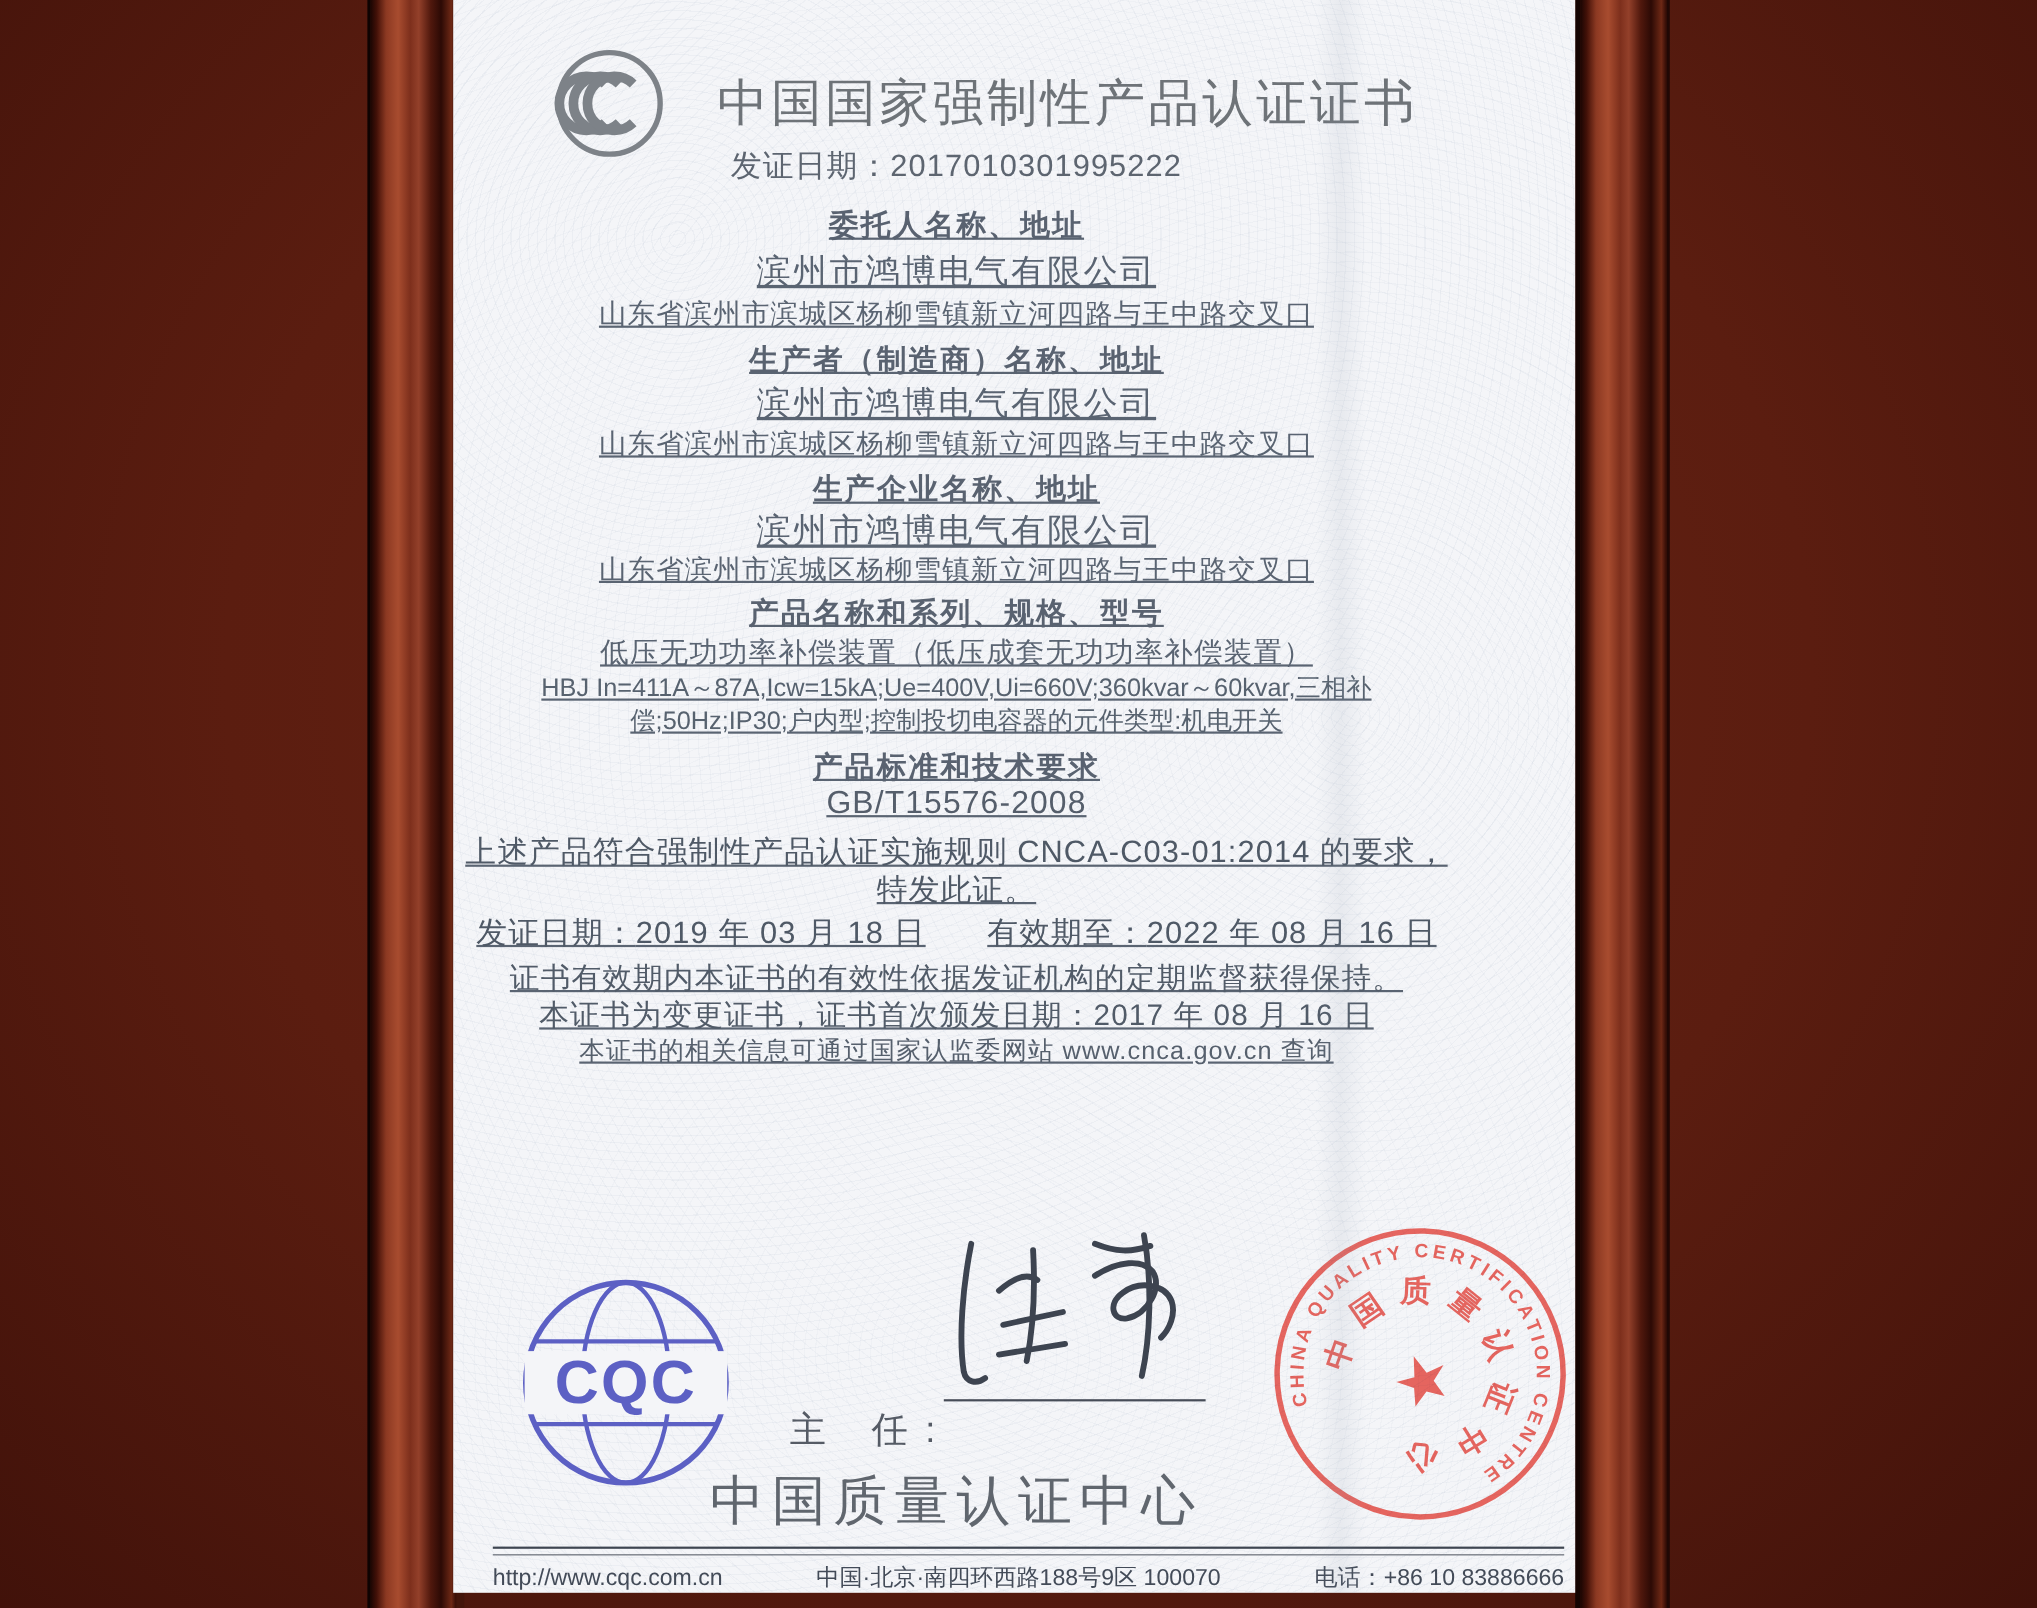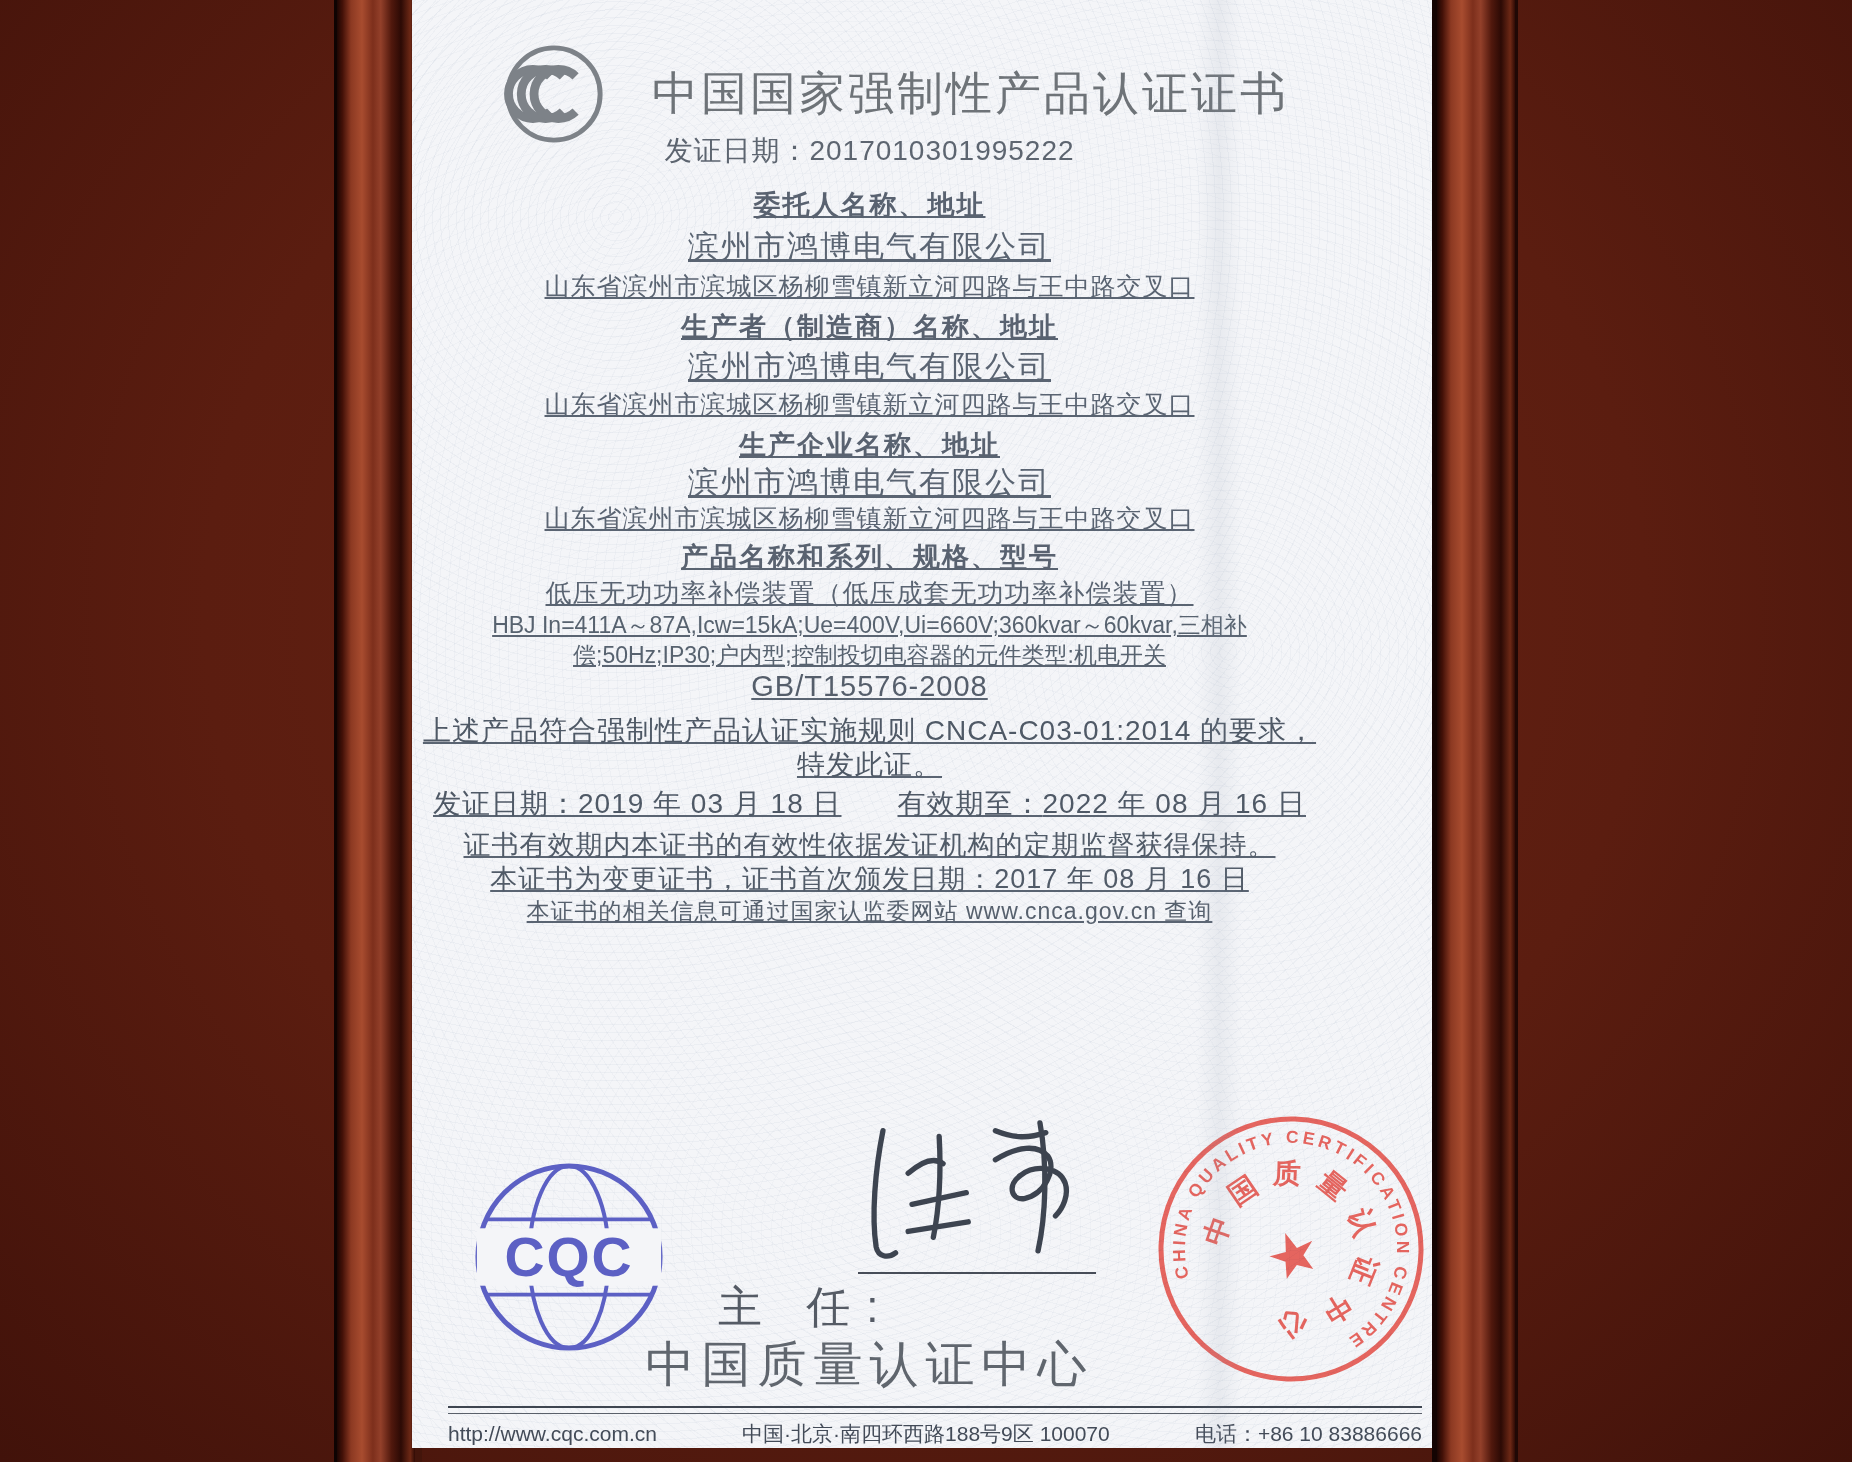--- a/index.html
+++ b/index.html
@@ -48,21 +48,21 @@
   .statement{font-size:28px;line-height:34px;font-weight:500;color:#4f5966;letter-spacing:1px;}
   .dates{font-size:28px;line-height:36px;font-weight:500;color:#4f5966;letter-spacing:1px;}
   .dates .gap{display:inline-block;width:56px;}
   .note-1,.note-2{font-size:27px;line-height:34px;font-weight:500;color:#515b68;letter-spacing:1px;}
   .note-3{font-size:23px;line-height:30px;color:#56606d;letter-spacing:1px;}
   .mt18{margin-top:18px;}.mt10{margin-top:10px;}.mt8{margin-top:8px;}
   .mt6{margin-top:6px;}.mt4{margin-top:4px;}.mt2{margin-top:2px;}.mt0{margin-top:0;}
   .mtn2{margin-top:-2px;}
   
   .cqc-logo{position:absolute;left:58px;top:1158px;width:198px;height:198px;}
-  .director-label{position:absolute;left:306px;top:1278px;font-size:44px;letter-spacing:16px;color:#555b65;}
+  .director-label{position:absolute;left:306px;top:1278px;font-size:33px;letter-spacing:16px;color:#555b65;}
   .signature{position:absolute;left:438px;top:1100px;width:252px;height:168px;}
   .sig-line{position:absolute;left:446px;top:1272px;width:238px;height:2px;background:#474d58;}
   .stamp-wrap{position:absolute;left:738px;top:1108px;width:282px;height:282px;transform:rotate(-20deg);opacity:.85;mix-blend-mode:multiply;}
   .org-name{position:absolute;left:0;top:1332px;width:915px;text-align:center;font-size:49px;font-weight:500;color:#60666e;letter-spacing:7px;}
   
   .footer-rule{position:absolute;left:36px;right:10px;top:1406px;height:5px;border-top:2px solid #3e4550;border-bottom:1px solid #5a606a;}
   .footer-row{position:absolute;left:36px;right:10px;top:1420px;display:flex;justify-content:space-between;align-items:baseline;font-size:21px;color:#434b58;gap:20px;}
 </style>
 </head>
 <body>
@@ -96,20 +96,21 @@
       <div class="line-address mt2">山东省滨州市滨城区杨柳雪镇新立河四路与王中路交叉口</div>
 
       <div class="sec-header mt8">生产企业名称、地址</div>
       <div class="line-company mt2">滨州市鸿博电气有限公司</div>
       <div class="line-address mt0">山东省滨州市滨城区杨柳雪镇新立河四路与王中路交叉口</div>
 
       <div class="sec-header mt6">产品名称和系列、规格、型号</div>
       <div class="line-product mt2">低压无功功率补偿装置（低压成套无功功率补偿装置）</div>
       <div class="line-spec mt0">HBJ In=411A～87A,Icw=15kA;Ue=400V,Ui=660V;360kvar～60kvar,三相补偿;50Hz;IP30;户内型;控制投切电容器的元件类型:机电开关</div>
 
+      <div class="sec-header mt10">产品标准和技术要求</div>
       <div class="line-standard mtn2">GB/T15576-2008</div>
 
       <div class="statement mt10">上述产品符合强制性产品认证实施规则 CNCA-C03-01:2014 的要求，</div>
       <div class="statement mt0">特发此证。</div>
 
       <div class="dates mt4">
         <span>发证日期：</span><span>2019 年 03 月 18 日</span><span class="gap"></span><span>有效期至：</span><span>2022 年 08 月 16 日</span>
       </div>
 
       <div class="note-1 mt6">证书有效期内本证书的有效性依据发证机构的定期监督获得保持。</div>

